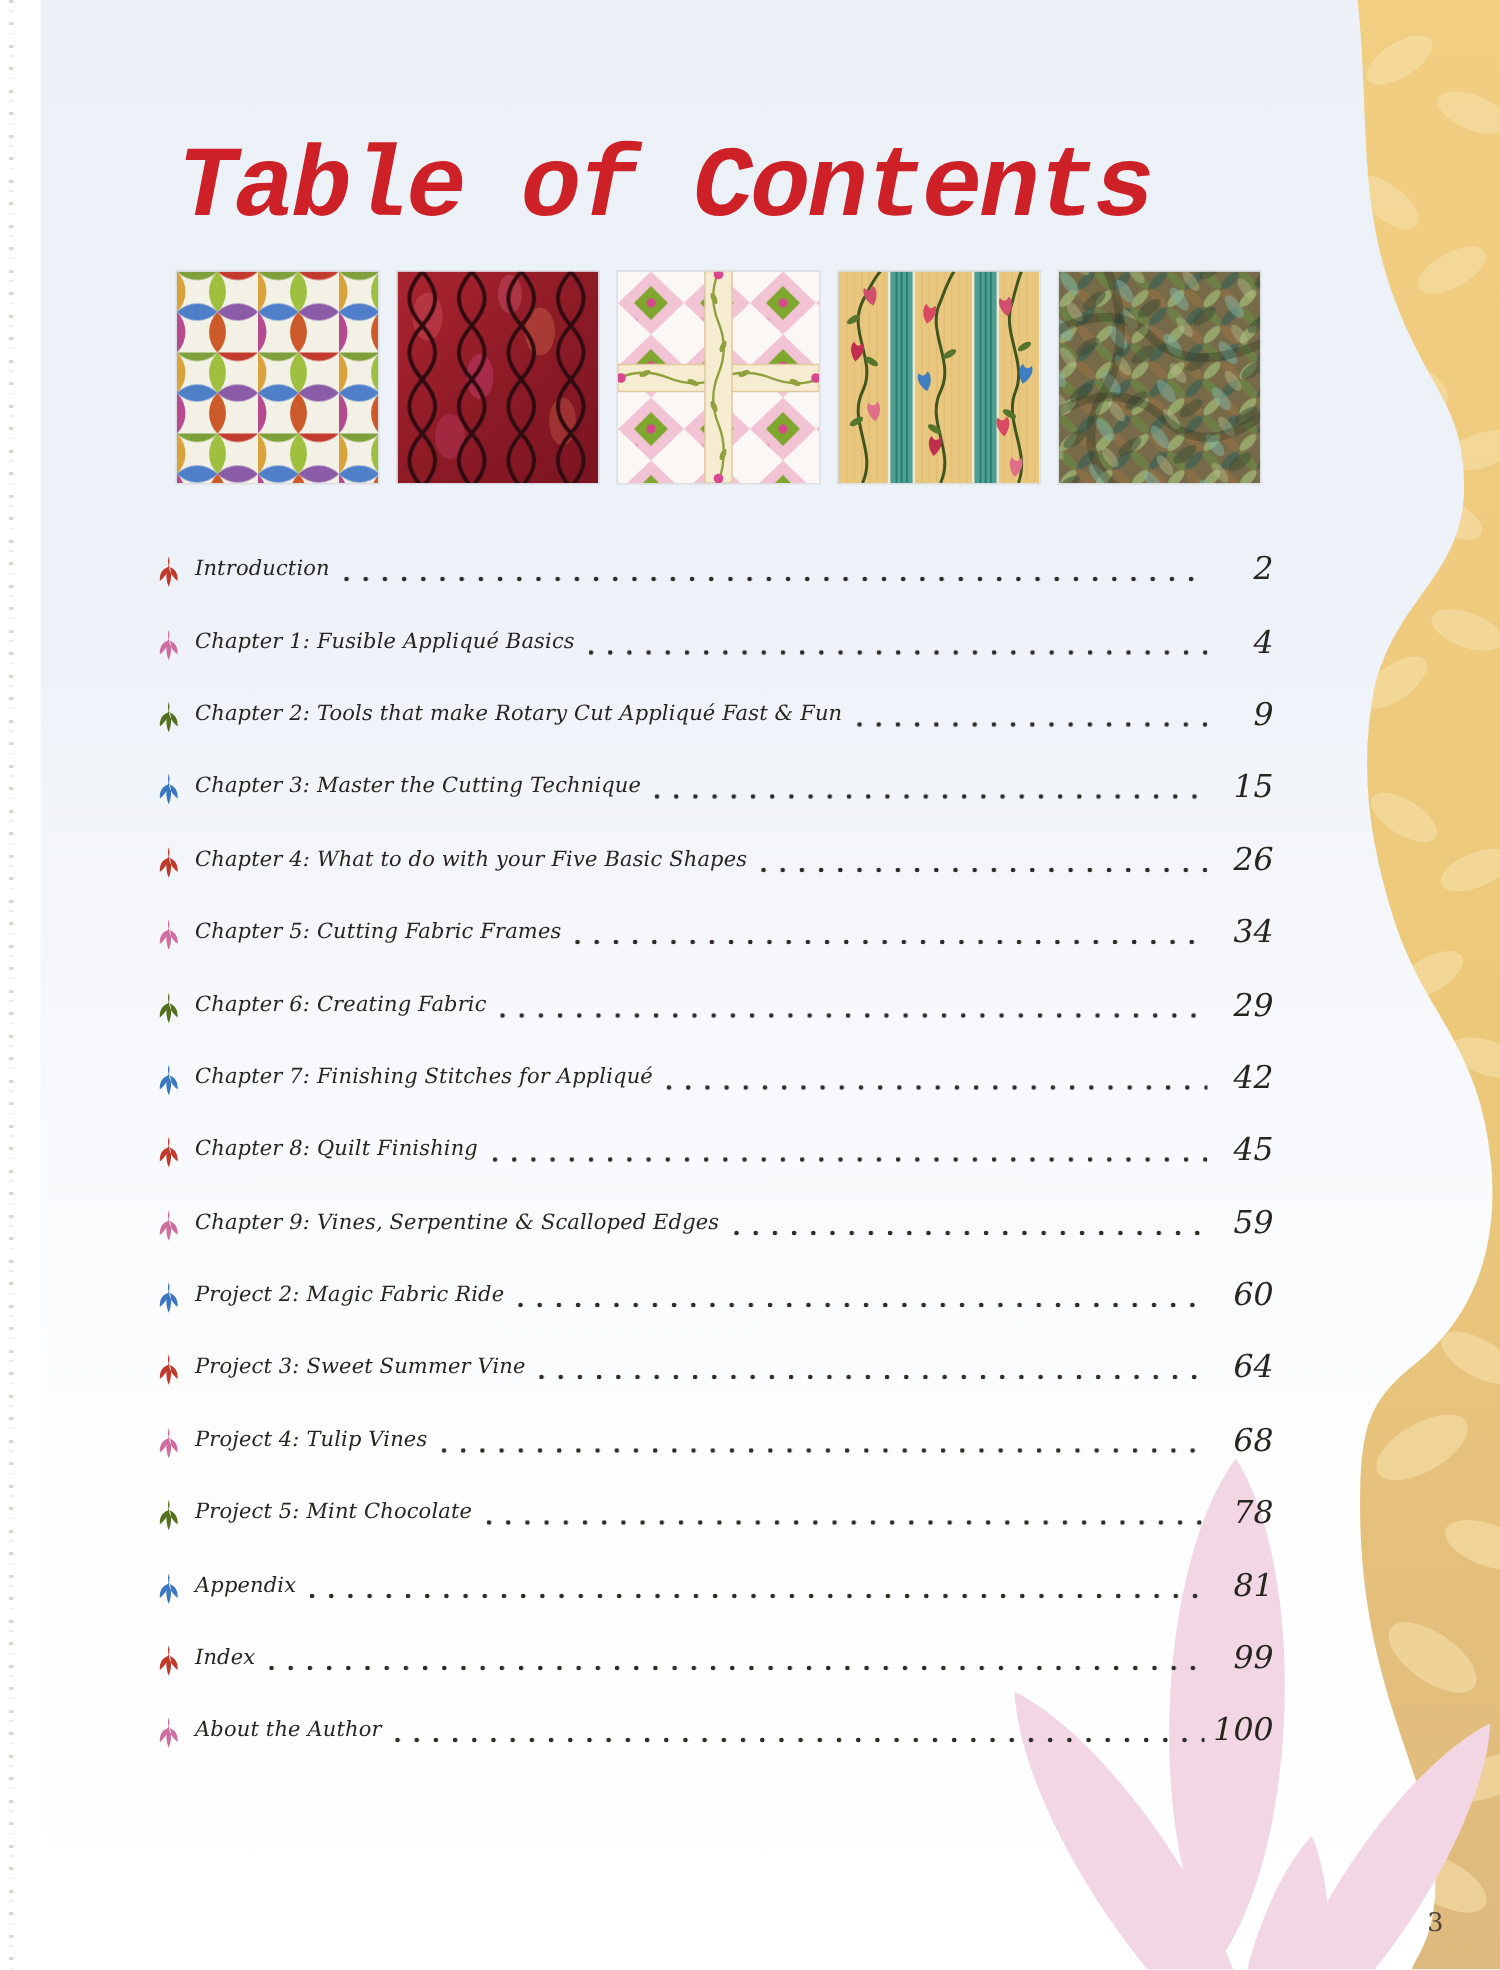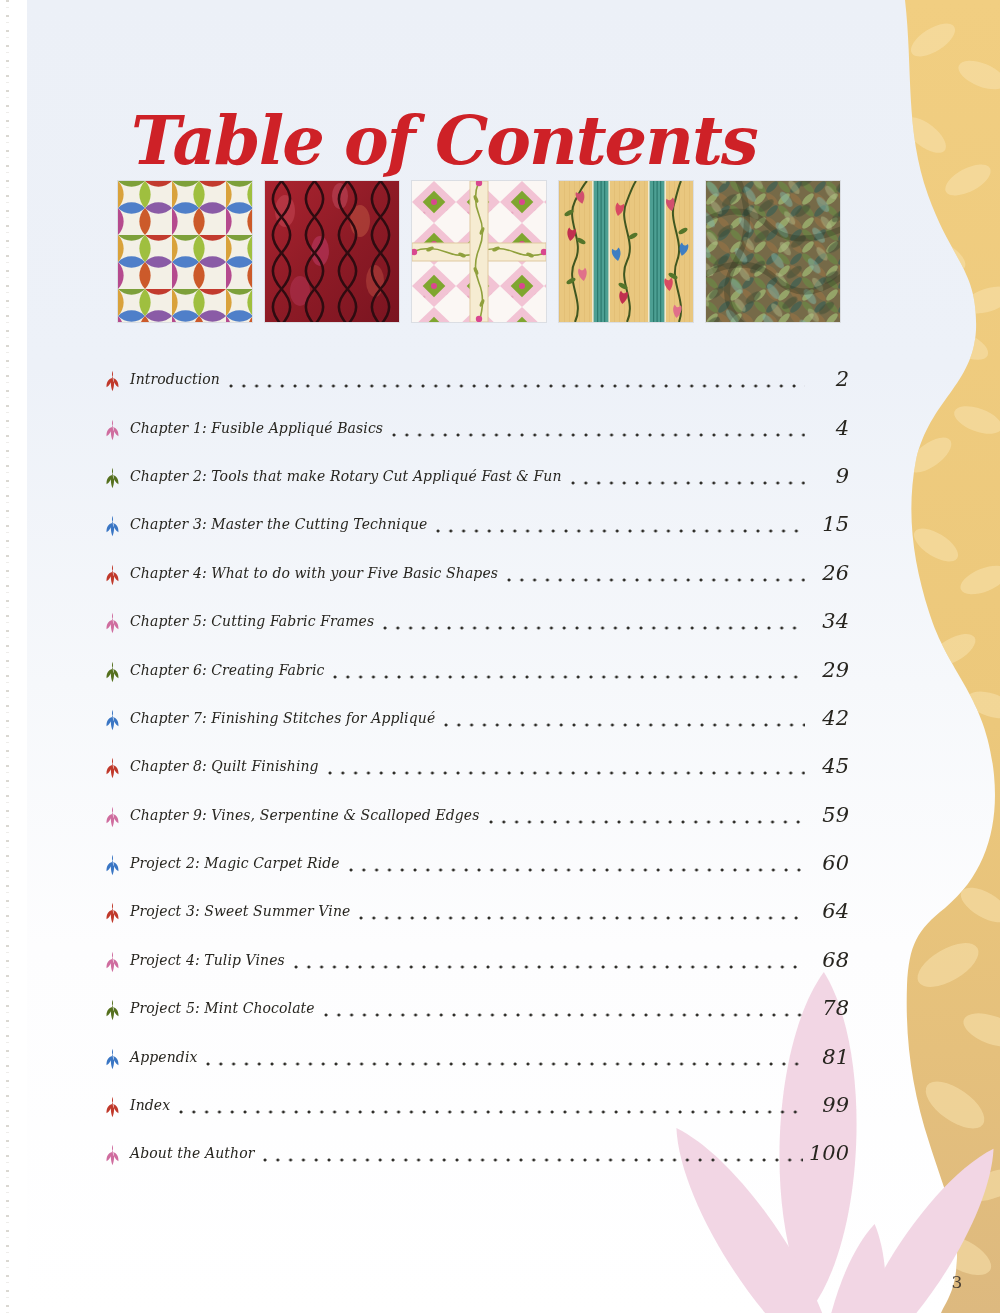--- a/index.html
+++ b/index.html
@@ -5,23 +5,23 @@
   html,body{margin:0;padding:0;background:#ffffff;}
   .stage{
     position:relative;width:1000px;height:1313px;overflow:hidden;
     background:linear-gradient(180deg,#ecf0f7 0%,#edf1f8 28%,#f6f8fb 52%,#fdfdfe 72%,#ffffff 100%);
     font-family:"DejaVu Serif", serif;
   }
   .scan-edge{position:absolute;left:0;top:0;width:27px;height:100%;background:#ffffff;}
   .scan-seam{position:absolute;left:6px;top:0;width:3px;height:100%;opacity:.45;
     background-image:repeating-linear-gradient(180deg, rgba(105,95,70,.55) 0 2px, transparent 2px 7px, rgba(105,95,70,.25) 7px 8px, transparent 8px 15px);}
   .page-title{
-    position:absolute;left:114px;top:84px;margin:17px;
+    position:absolute;left:114px;top:84px;margin:4px;
     font-size:67px;font-style:italic;font-weight:700;letter-spacing:-2px;
-    color:var(--title-red,#ce2127);white-space:nowrap;
+    color:var(--title-red,#ce2127);white-space:nowrap;font-family:Liberation Mono, monospace;
   }
   .thumbs{position:absolute;left:118px;top:181px;display:flex;gap:13px;}
   .thumb{width:134px;height:141px;overflow:hidden;box-shadow:0 0 0 1px rgba(90,90,80,.12);}
   .thumb svg{display:block;width:134px;height:141px;}
   .decor{position:absolute;left:0;top:0;pointer-events:none;}
   .gold-band{fill:url(#gbGrad);}
   .band-leaf{fill:#f7e2ad;opacity:.55;}
   .pink-leaf{fill:var(--pink-leaf,#f2d6e4);}
   .toc{position:absolute;left:104px;top:355px;width:745px;}
   .toc-row{display:flex;align-items:center;height:48.4px;}
@@ -419,21 +419,21 @@
 
   <div class="toc-row">
     <span class="leaf-wrap">
       <svg viewBox="0 0 20 26" width="17" height="22">
         <path class="leaf-path" d="M10 1 C9.2 4 9.2 6 10 9 C10.8 6 10.8 4 10 1 Z
           M10 8 C7.5 12 7.5 19 10 25 C12.5 19 12.5 12 10 8 Z
           M9.5 9.5 C5.5 10.5 2.5 14.5 3 20.5 C6.5 18 8.8 14 9.8 10.2 Z
           M10.5 9.5 C14.5 10.5 17.5 14.5 17 20.5 C13.5 18 11.2 14 10.2 10.2 Z" fill="#3a76c4"></path>
       </svg>
     </span>
-    <span class="toc-label">Project 2: Magic Carpet Ride</span>
+    <span class="toc-label">Project 2: Magic Fabric Ride</span>
     <span class="dots"></span>
     <span class="toc-page">60</span>
   </div>
 
   <div class="toc-row">
     <span class="leaf-wrap">
       <svg viewBox="0 0 20 26" width="17" height="22">
         <path class="leaf-path" d="M10 1 C9.2 4 9.2 6 10 9 C10.8 6 10.8 4 10 1 Z
           M10 8 C7.5 12 7.5 19 10 25 C12.5 19 12.5 12 10 8 Z
           M9.5 9.5 C5.5 10.5 2.5 14.5 3 20.5 C6.5 18 8.8 14 9.8 10.2 Z

